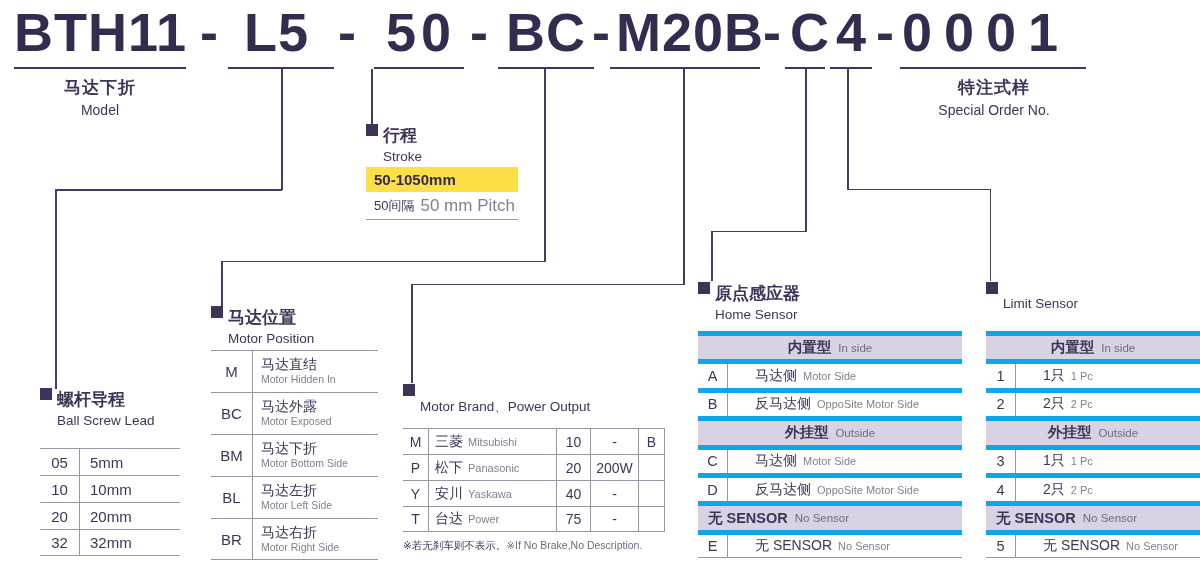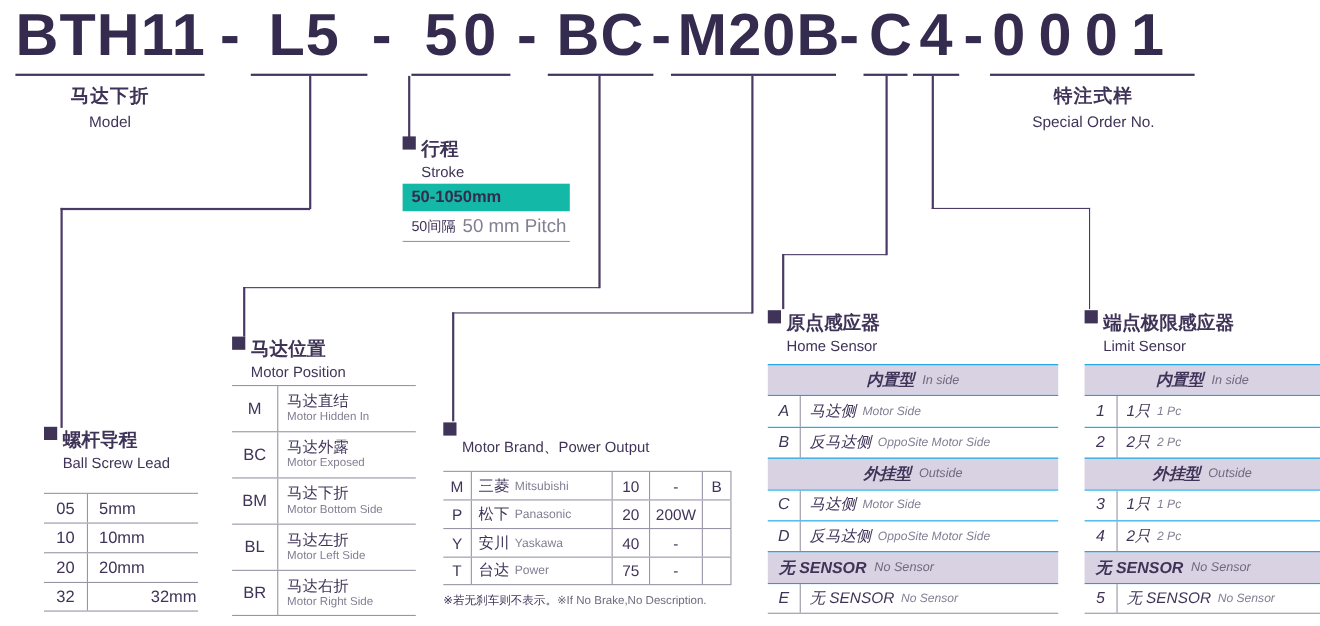--- a/index.html
+++ b/index.html
@@ -21,27 +21,27 @@
 
   
   .sec { position:absolute; }
   .zh-line { display:flex; align-items:flex-start; gap:5px; font-size:17px; font-weight:bold; color:#3f3458; }
   .sq { width:12px; height:12px; background:#3f3458; flex:0 0 auto; }
   .en-line { font-size:13.5px; margin-top:2px; padding-left:17px; color:#3f3458; }
 
   
   .bsl { position:absolute; left:40px; top:448px; width:140px; font-size:15px; }
   .bsl .row { display:flex; height:27px; border-top:1px solid #9a94a6; align-items:stretch; }
-  .bsl .row:last-child { border-bottom:1px solid #9a94a6;gap:47px; }
+  .bsl .row:last-child { border-bottom:1px solid #9a94a6; }
   .bsl .c1 { width:40px; border-right:1px solid #9a94a6; display:flex; align-items:center; justify-content:center; }
   .bsl .c2 { flex:1; display:flex; align-items:center; padding-left:10px; }
 
   
   .stroke { position:absolute; left:366px; top:167px; width:152px; }
-  .stroke .range { height:25px; background:#14b8a6; display:flex; align-items:center;
+  .stroke .range { height:25px; background:#fde047; display:flex; align-items:center;
     padding-left:8px; font-size:15px; font-weight:bold; color:#342b4e; }
   .stroke .pitch { height:28px; display:flex; align-items:center; gap:6px; padding-left:8px;
     border-bottom:1px solid #9a94a6; font-size:13px; }
   .stroke .pitch .en { font-size:17px; color:#837e92; }
 
   
   .mp { position:absolute; left:211px; top:350px; width:167px; }
   .mp .row { display:flex; height:42px; border-top:1px solid #9a94a6; align-items:stretch; }
   .mp .row:last-child { border-bottom:1px solid #9a94a6; }
   .mp .c1 { width:42px; border-right:1px solid #9a94a6; display:flex; align-items:center; justify-content:center; font-size:15px; }
@@ -61,28 +61,28 @@
   .mb .watt  { width:48px; justify-content:center; }
   .mb .brake { width:26px; justify-content:center; }
   .note { position:absolute; left:403px; top:539px; font-size:10.5px; white-space:nowrap; }
   .note .nzh { color:#3f3458; }
   .note .nen { color:#6f6a7e; }
 
   
   .sensor { position:absolute; top:331px; }
   .sensor.home  { left:698px; width:264px; }
   .sensor.limit { left:986px; width:214px; }
-  .sensor .row { display:flex; height:28.4px; border-top:1px solid #0ea5e9; align-items:stretch;font-style:italic; }
+  .sensor .row { display:flex; height:28.4px; border-top:5px solid #0ea5e9; align-items:stretch; }
   .sensor .row:last-child { border-bottom:1px solid #9a94a6; }
   .sensor .hdr { background:#d8d2e2; align-items:center; justify-content:center; gap:7px; }
   .sensor .hdr.left { justify-content:flex-start; padding-left:10px; }
   .sensor .hzh { font-size:14.5px; font-weight:bold; color:#3f3458; }
   .sensor .hen { font-size:11.5px; color:#6f6a7e; }
   .sensor .c1 { width:30px; border-right:1px solid #9a94a6; display:flex; align-items:center; justify-content:center; font-size:14.5px; }
-  .sensor .c2 { flex:1; display:flex; align-items:center; gap:6px; padding-left:8px; }
+  .sensor .c2 { flex:1; display:flex; align-items:center; gap:6px; padding-left:8px;margin-left:19px; }
   .sensor .c2 .zh { font-size:14px; }
   .sensor .c2 .en { font-size:11px; color:#837e92; }
 </style>
 </head>
 <body>
 
 <div class="canvas">
 
   <span class="code-seg" style="left:14px">BTH11</span>
   <span class="code-dash" style="left:200px">-</span>
@@ -330,21 +330,20 @@
         <div class="c2">
           <span class="zh">无 SENSOR</span>
           <span class="en">No Sensor</span>
         </div>
       </div>
   </div>
 
   <div class="sec" style="left:986px;top:282px">
     <div class="zh-line">
         <span class="sq"></span>
-        <span>端点极限感应器</span>
       </div>
     <div class="en-line">Limit Sensor</div>
   </div>
   <div class="sensor limit">
     <div class="row hdr">
         <span class="hzh">内置型</span>
         <span class="hen">In side</span>
       </div>
     <div class="row">
         <div class="c1">1</div>

